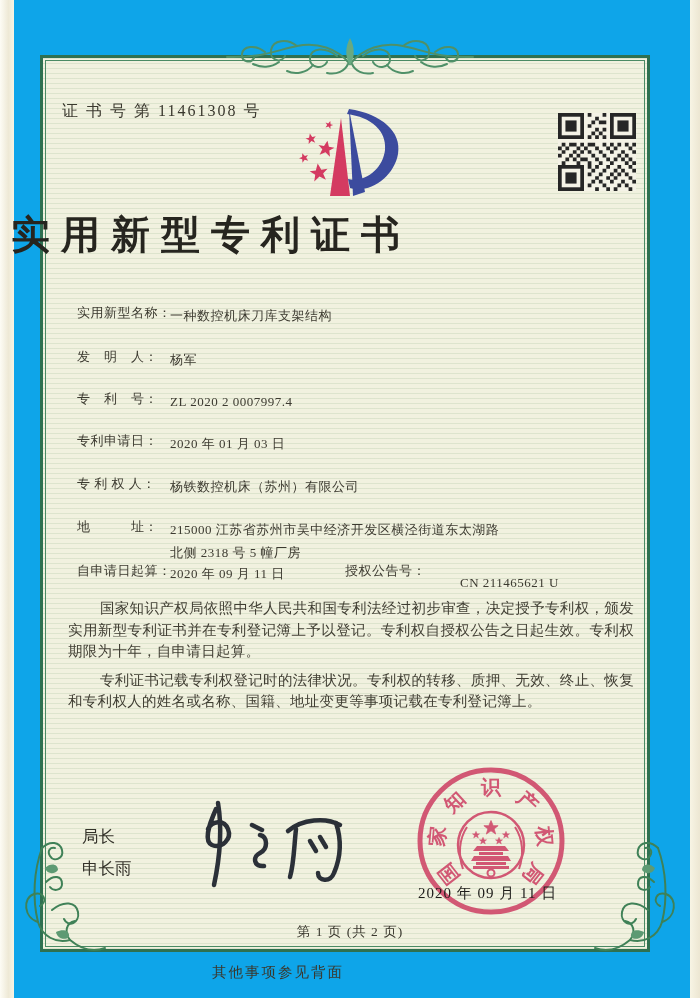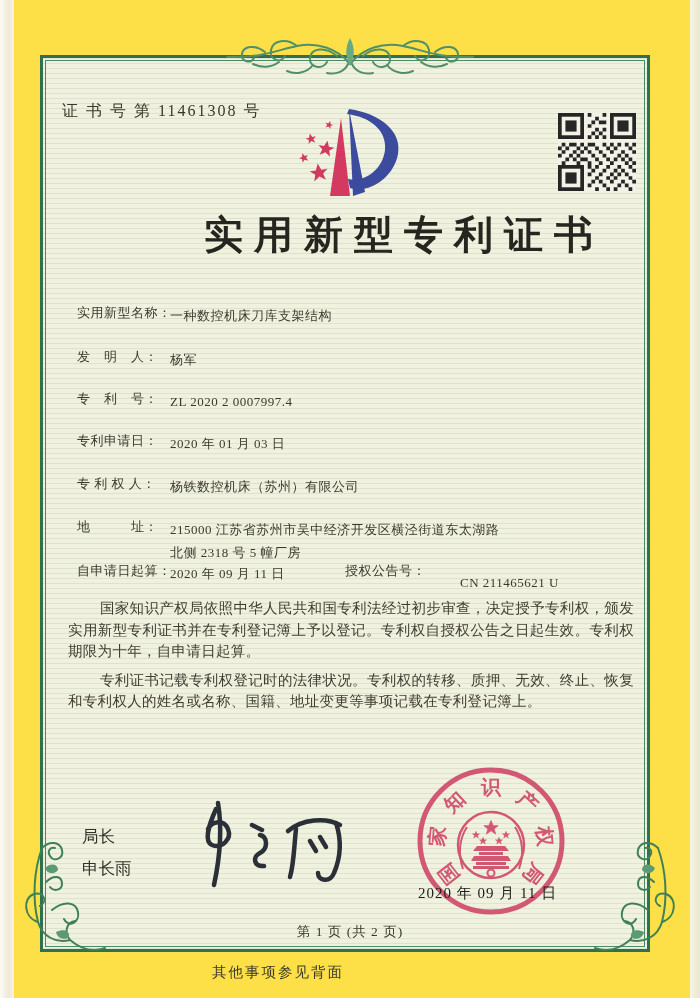--- a/index.html
+++ b/index.html
@@ -4,21 +4,21 @@
 <style>
   html,body{margin:0;padding:0;}
   body{
     width:700px;height:998px;
     background:#efe9d6;
     font-family:"Liberation Serif","DejaVu Serif",serif;
     position:relative;overflow:hidden;
   }
   #page{
     position:absolute;left:0;top:0;width:700px;height:998px;
-    background:#fde047;
+    background:#0ea5e9;
   }
   .edge-left{position:absolute;left:0;top:0;width:14px;height:100%;
     background:linear-gradient(90deg,#fdfcf5 0%,#eee9d6 60%,#f7f4e4 100%);}
   .edge-right{position:absolute;right:0;top:0;width:10px;height:100%;
     background:linear-gradient(270deg,#ece6d2 0%,#f7f4e4 100%);}
   
   .paper-inner{
     position:absolute;left:43px;top:58px;width:604px;height:891px;
     background-color:#f1f1df;
     background-image:repeating-linear-gradient(180deg,
@@ -34,21 +34,21 @@
     border:1px solid #4a8a64;
   }
   .cert-no{
     position:absolute;left:62px;top:101px;
     font-size:16px;letter-spacing:2px;color:#3a382e;white-space:nowrap;
   }
   .logo-svg{position:absolute;left:292px;top:106px;}
   .qr-svg{position:absolute;left:558px;top:113px;}
   .title{
     position:absolute;left:0;top:208px;width:604px;margin:0;
-    text-align:right;font-size:39px;font-weight:700;color:#26251f;
+    text-align:left;font-size:39px;font-weight:700;color:#26251f;
     letter-spacing:11px;text-indent:11px;white-space:nowrap;
   }
   .row{position:absolute;left:77px;font-size:13px;color:#3c3a30;white-space:nowrap;}
   .flabel{display:inline-block;letter-spacing:0.5px;}
   .fvalue{position:absolute;left:93px;top:0;letter-spacing:0.5px;line-height:23px;}
   .fvalue .vline{display:block;white-space:nowrap;}
   .flabel2{position:absolute;left:268px;top:0;}
   .fvalue2{position:absolute;left:383px;top:0;margin-top:9px;}
   .body-text{
     position:absolute;left:61px;top:591px;width:580px;

